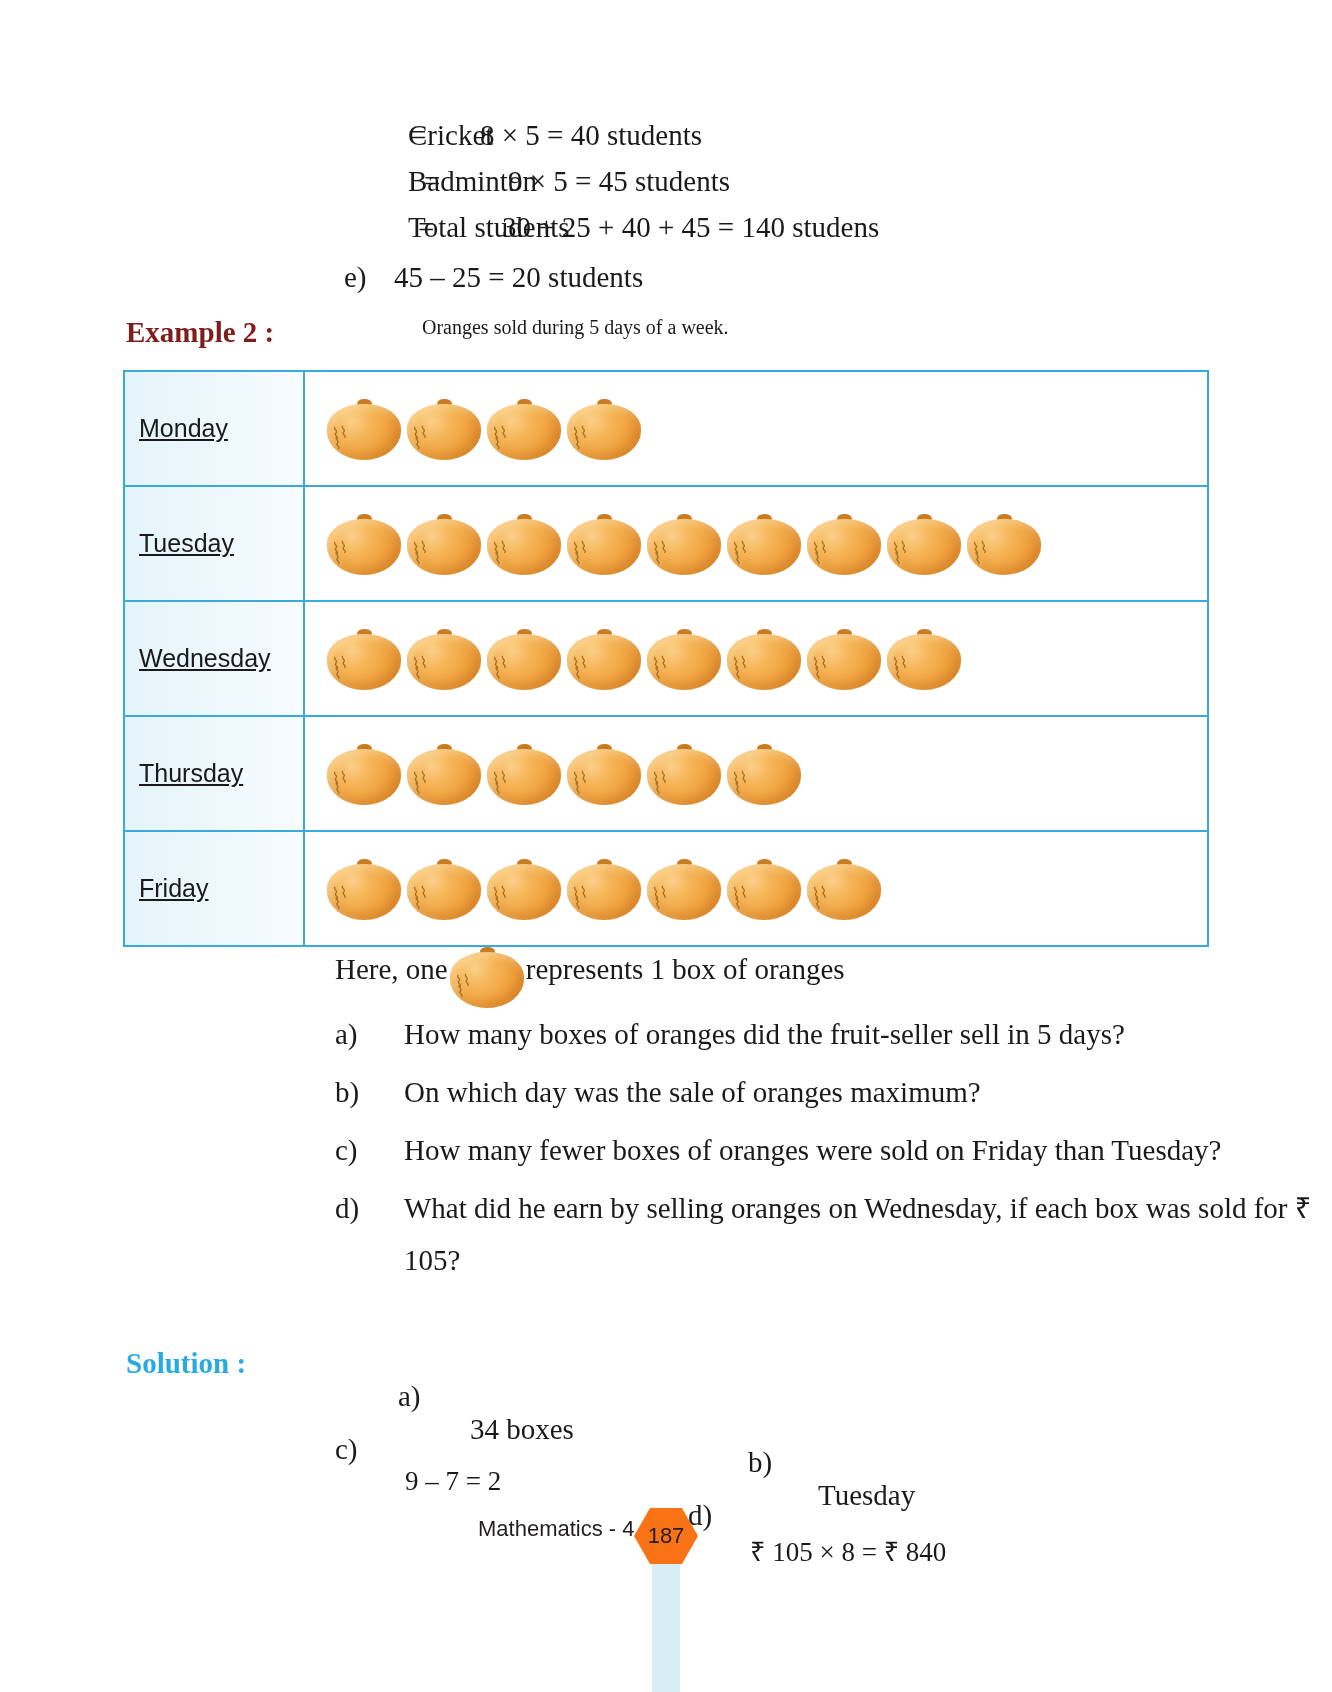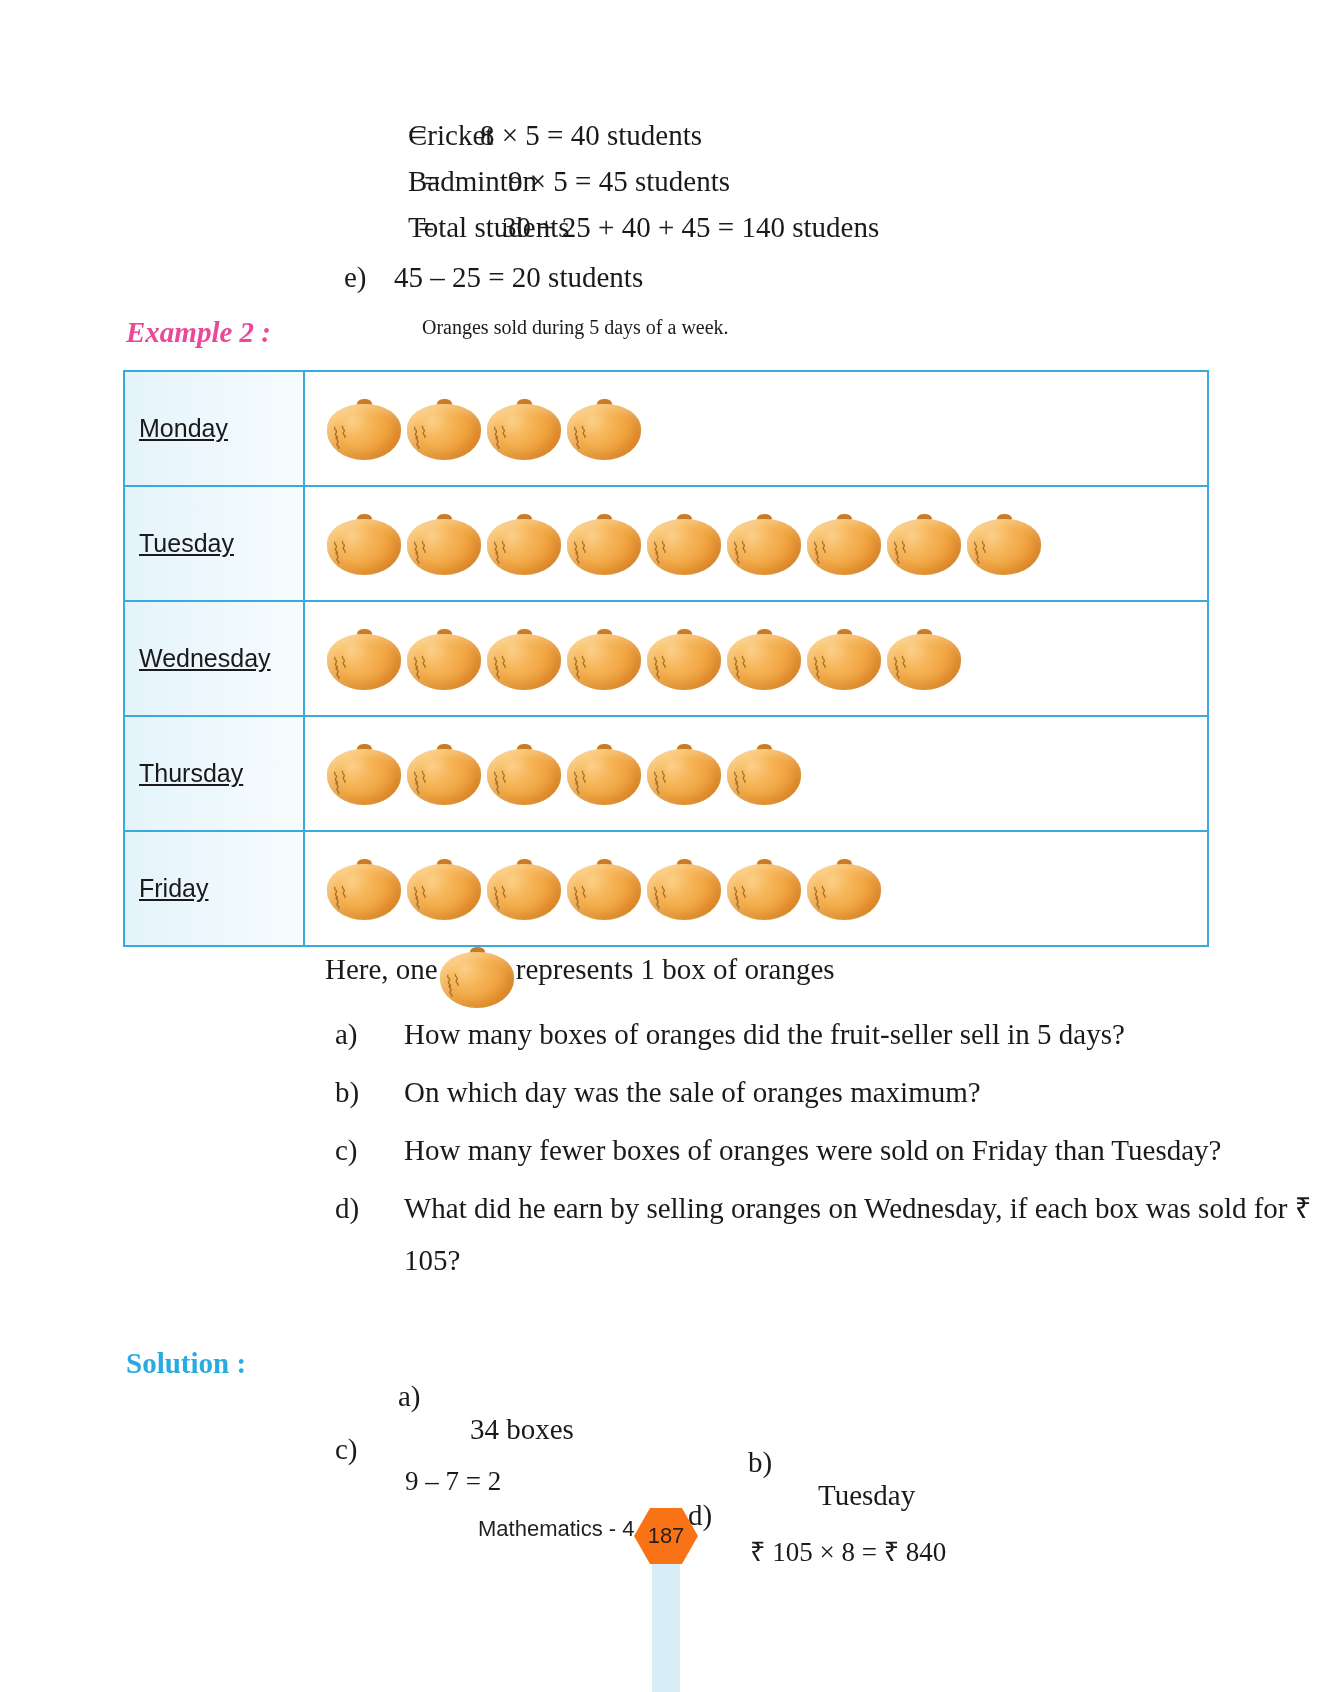--- a/index.html
+++ b/index.html
@@ -66,25 +66,24 @@
     top: 316px;
     width: 1332px;
     display: flex;
     align-items: baseline;
     font-size: 29px;
   }
   .example-label {
     position: absolute;
     left: 126px;
     top: 0;
-    color: #ec4899;
+    color: #7f1d1d;
     font-weight: bold;
     font-size: 29px;
     font-family: "Liberation Serif", serif;
-    font-style: italic;
   }
   .example-text {
     position: absolute;
     left: 422px;
     top: 0;
     font-size: 20px;
   }
 
   
   .picto {
@@ -166,21 +165,21 @@
     line-height: 10px;
     font-family: "DejaVu Sans", sans-serif;
     opacity: .75;
     transform: rotate(-8deg);
   }
   .orange .leaf span { display:block; }
 
   
   .legend {
     position: absolute;
-    left: 325px;
+    left: 335px;
     top: 938px;
     font-size: 29px;
     display: flex;
     align-items: center;
     white-space: pre;
   }
   .legend .orange { margin: 0 2px; transform: translateY(8px); }
 
   
   .questions {

